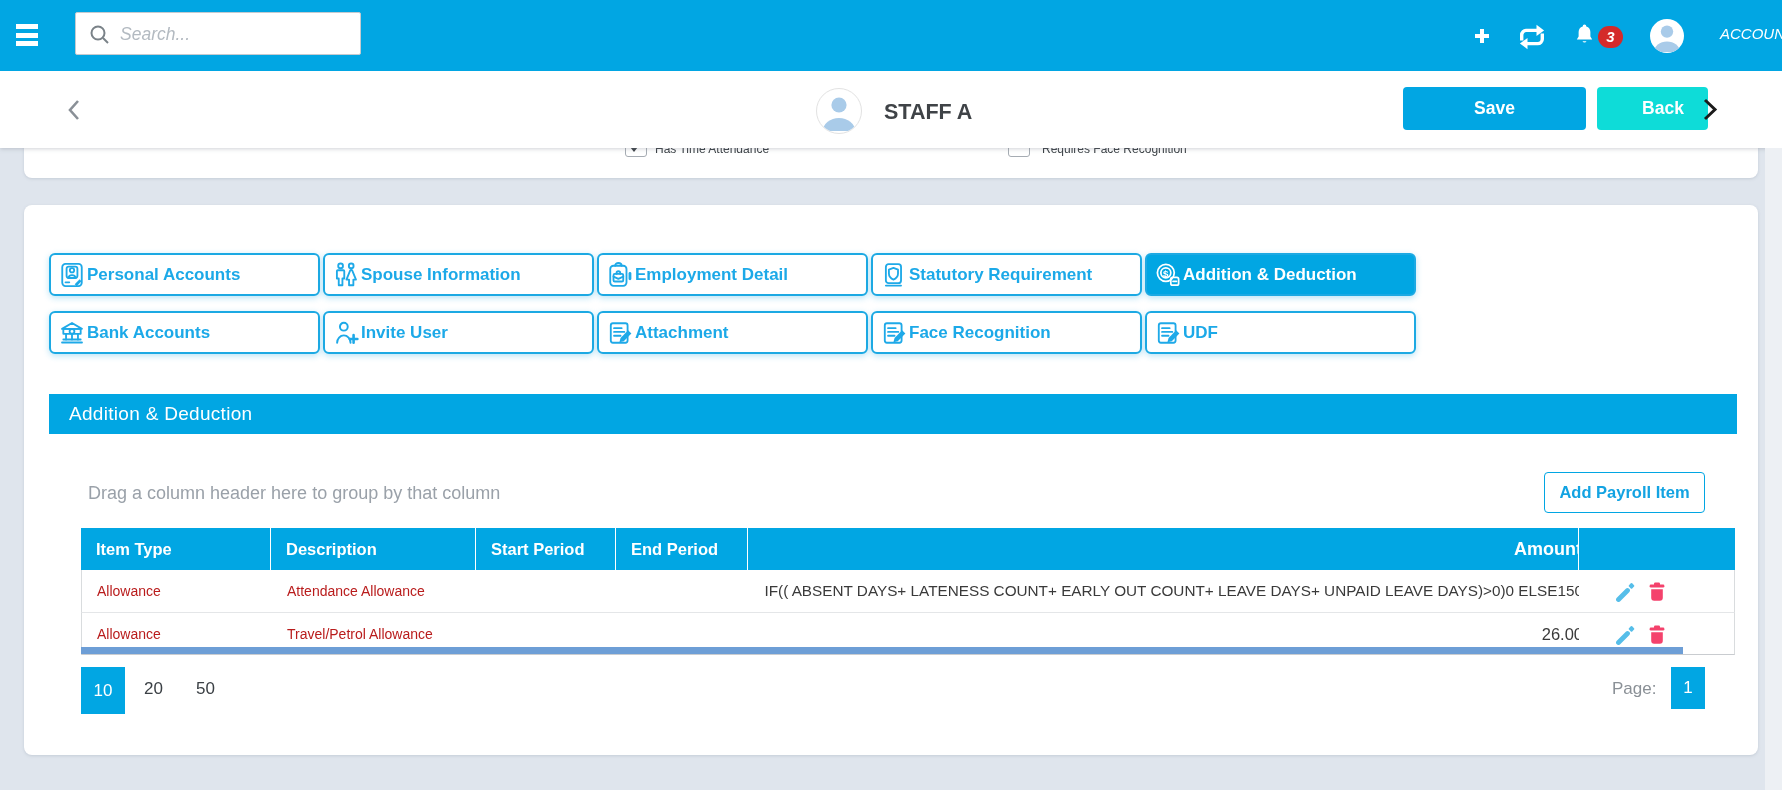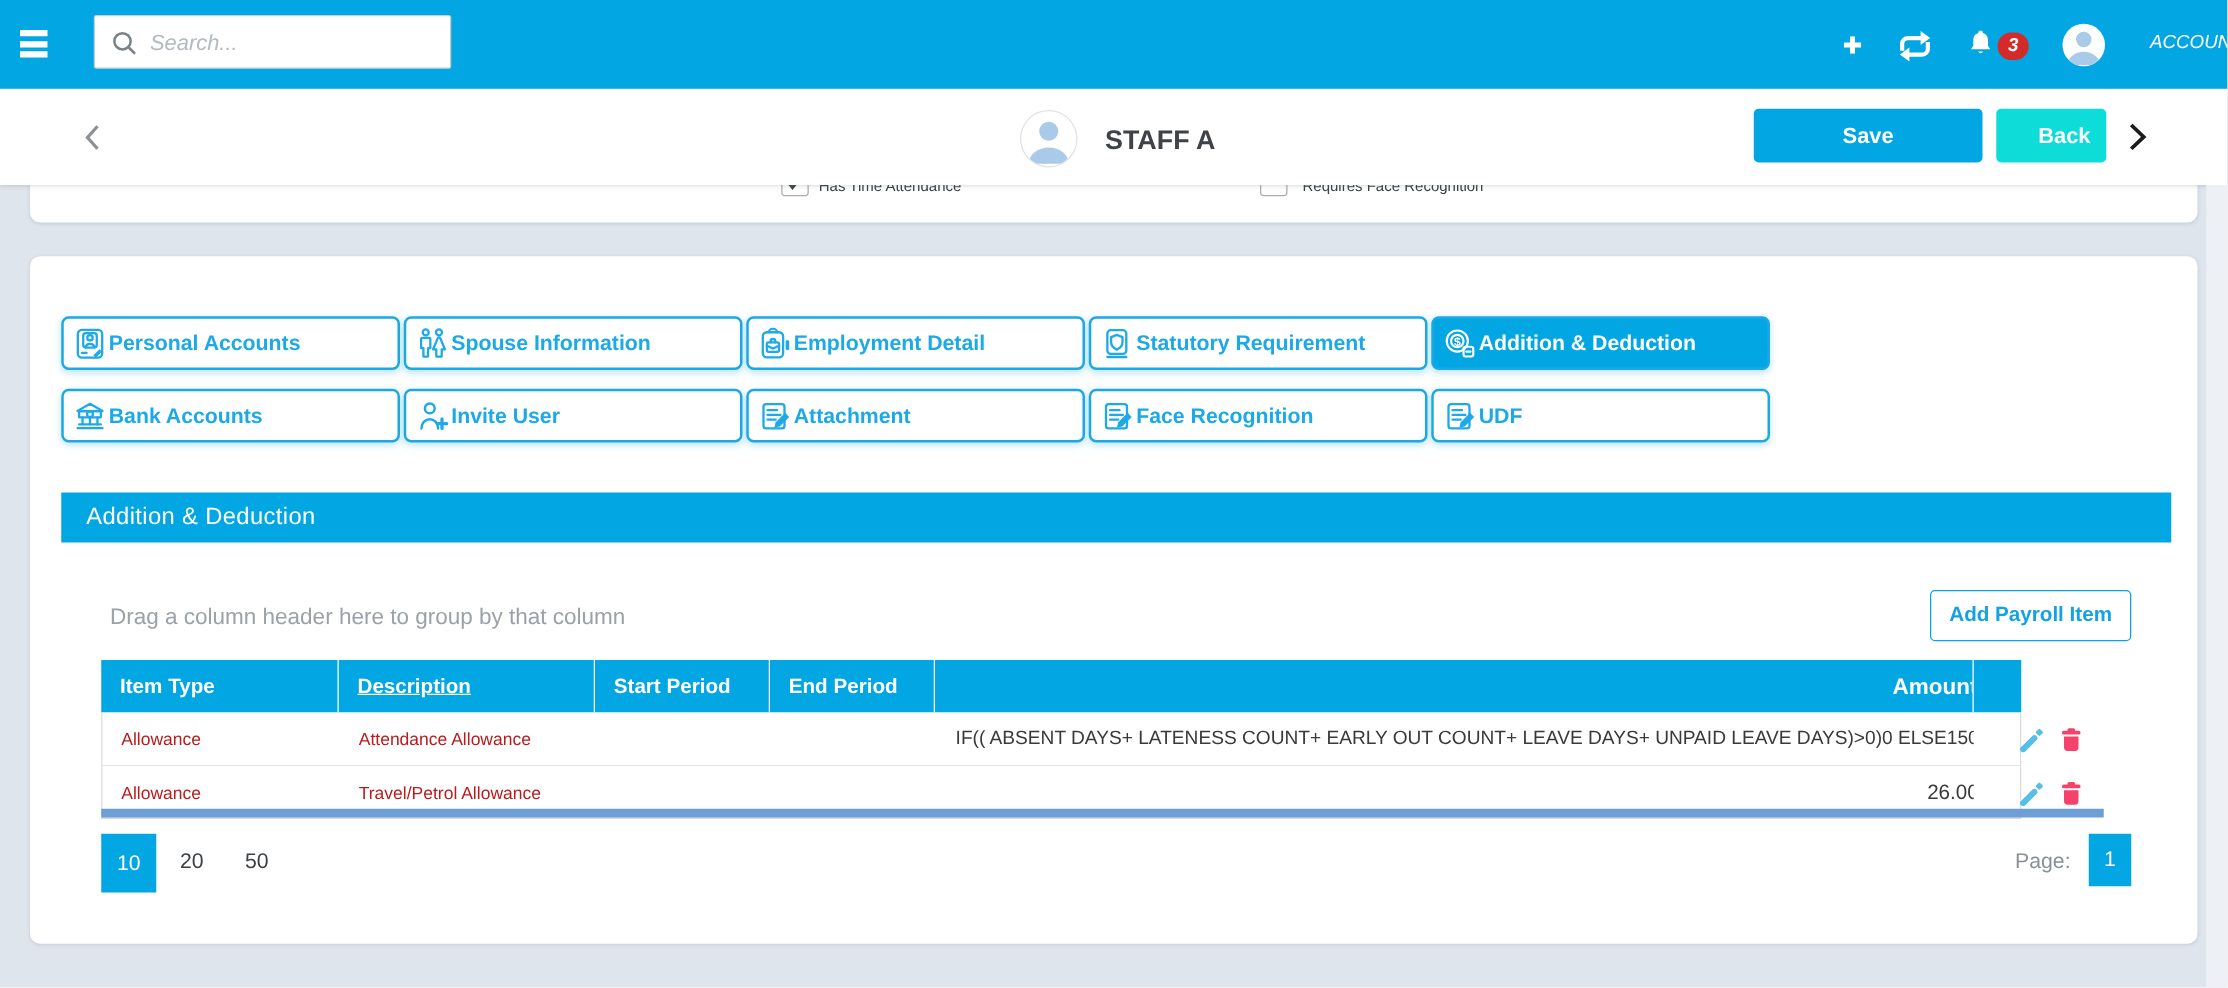--- a/index.html
+++ b/index.html
@@ -23,35 +23,35 @@
 #card1 { left:24px; top:108px; width:1734px; height:70px; background:#fff; border-radius:8px; z-index:5; box-shadow:0 1px 3px rgba(150,160,175,0.35); }
 .cb { position:absolute; width:22px; height:22px; border:1px solid #a6acb3; border-radius:3px; background:#fff; }
 .cblbl { position:absolute; font-size:12px; color:#3b4045; }
 
 
 #hdr { left:0; top:71px; width:1782px; height:77px; background:#fff; z-index:20; box-shadow:0 1px 4px rgba(120,130,140,0.35); }
 #staffname { position:absolute; left:884px; top:29px; font-size:21.5px; font-weight:bold; color:#3f4347; }
 #av2 { position:absolute; left:816px; top:17px; width:46px; height:46px; border-radius:50%; background:#fff; border:1px solid #e2e2e2; overflow:hidden; }
 .btn { position:absolute; top:16px; height:43px; border-radius:4px; color:#fff; font-weight:bold; font-size:17.5px; text-align:center; line-height:43px; }
 #btnsave { left:1403px; width:183px; background:#01a6e3; }
-#btnback { left:1597px; width:88px; background:#0edcd8;padding-left:21px; }
+#btnback { left:1597px; width:111px; background:#0edcd8;padding-left:21px; }
 
 
 #card2 { left:24px; top:205px; width:1734px; height:550px; background:#fff; border-radius:8px; z-index:5; box-shadow:0 1px 3px rgba(150,160,175,0.35); }
 .tab { position:absolute; width:271px; height:43px; background:#fff; border:2px solid #1ca9e3; border-radius:6px; box-shadow:0 2px 6px rgba(40,170,227,0.32); }
 .tab .tlbl { position:absolute; left:36px; top:0; height:39px; line-height:39px; font-size:17px; font-weight:bold; color:#1ca9e8; white-space:nowrap; }
 .tab svg { position:absolute; left:8px; top:7px; }
 .tab.active { background:#01a6e3; }
 .tab.active .tlbl { color:#fff; }
 #secbar { position:absolute; left:25px; top:189px; width:1688px; height:40px; background:#01a6e3; color:#fff; font-size:19px; letter-spacing:0.3px; line-height:40px; padding-left:20px; }
 #dragtxt { position:absolute; left:64px; top:278px; font-size:18px; color:#9aa1a9; }
 #addbtn { position:absolute; left:1520px; top:267px; width:161px; height:41px; border:1px solid #01a6e3; border-radius:4px; color:#13a3e2; font-weight:bold; font-size:16.5px; text-align:center; line-height:39px; background:#fff; }
 
 
-#tbl { position:absolute; left:57px; top:323px; width:1536px; }
+#tbl { position:absolute; left:57px; top:323px; width:1654px; }
 #thead { position:relative; height:42px; background:#01a6e3; overflow:hidden; }
 #thead .hc { position:absolute; top:0; height:42px; line-height:42px; color:#fff; font-weight:bold; font-size:16.5px; white-space:nowrap; }
 .vsep { position:absolute; top:0; width:1px; height:42px; background:#fff; }
 .trow { position:relative; background:#fff; border-left:1px solid #d9dcde; border-right:1px solid #d9dcde; }
 .trow .tc { position:absolute; top:0; height:42px; line-height:42px; color:#b91c1c; font-size:14px; white-space:nowrap; }
 #row1 { height:43px; border-bottom:1px solid #e4e6e8; }
 #row1 .tc { height:43px; line-height:43px; }
 #row2 { height:42px; border-bottom:1px solid #c9ccd0; }
 .clipc { position:absolute; left:0; top:0; height:100%; width:1497px; overflow:hidden; }
 .clipc .rt { position:absolute; right:-4px; top:0; height:42px; line-height:42px; color:#3a3a3a; font-size:16.5px; white-space:nowrap; }
@@ -176,21 +176,21 @@
       <span class="tlbl">UDF</span>
       </div>
 
     <div id="secbar">Addition &amp; Deduction</div>
     <div id="dragtxt">Drag a column header here to group by that column</div>
     <div id="addbtn">Add Payroll Item</div>
 
     <div id="tbl">
       <div id="thead">
         <span class="hc" style="left:15px;">Item Type</span>
-        <span class="hc" style="left:205px;text-decoration:underline;">Description</span>
+        <span class="hc" style="left:205px;">Description</span>
         <span class="hc" style="left:410px;">Start Period</span>
         <span class="hc" style="left:550px;">End Period</span>
         <div class="clipc">
             <span class="rt" style="color:#fff; font-weight:bold; font-size:18px;">Amount</span>
           </div>
         <span class="vsep" style="left:189px;"></span>
         <span class="vsep" style="left:394px;"></span>
         <span class="vsep" style="left:534px;"></span>
         <span class="vsep" style="left:666px;"></span>
         <span class="vsep" style="left:1497px;"></span>

